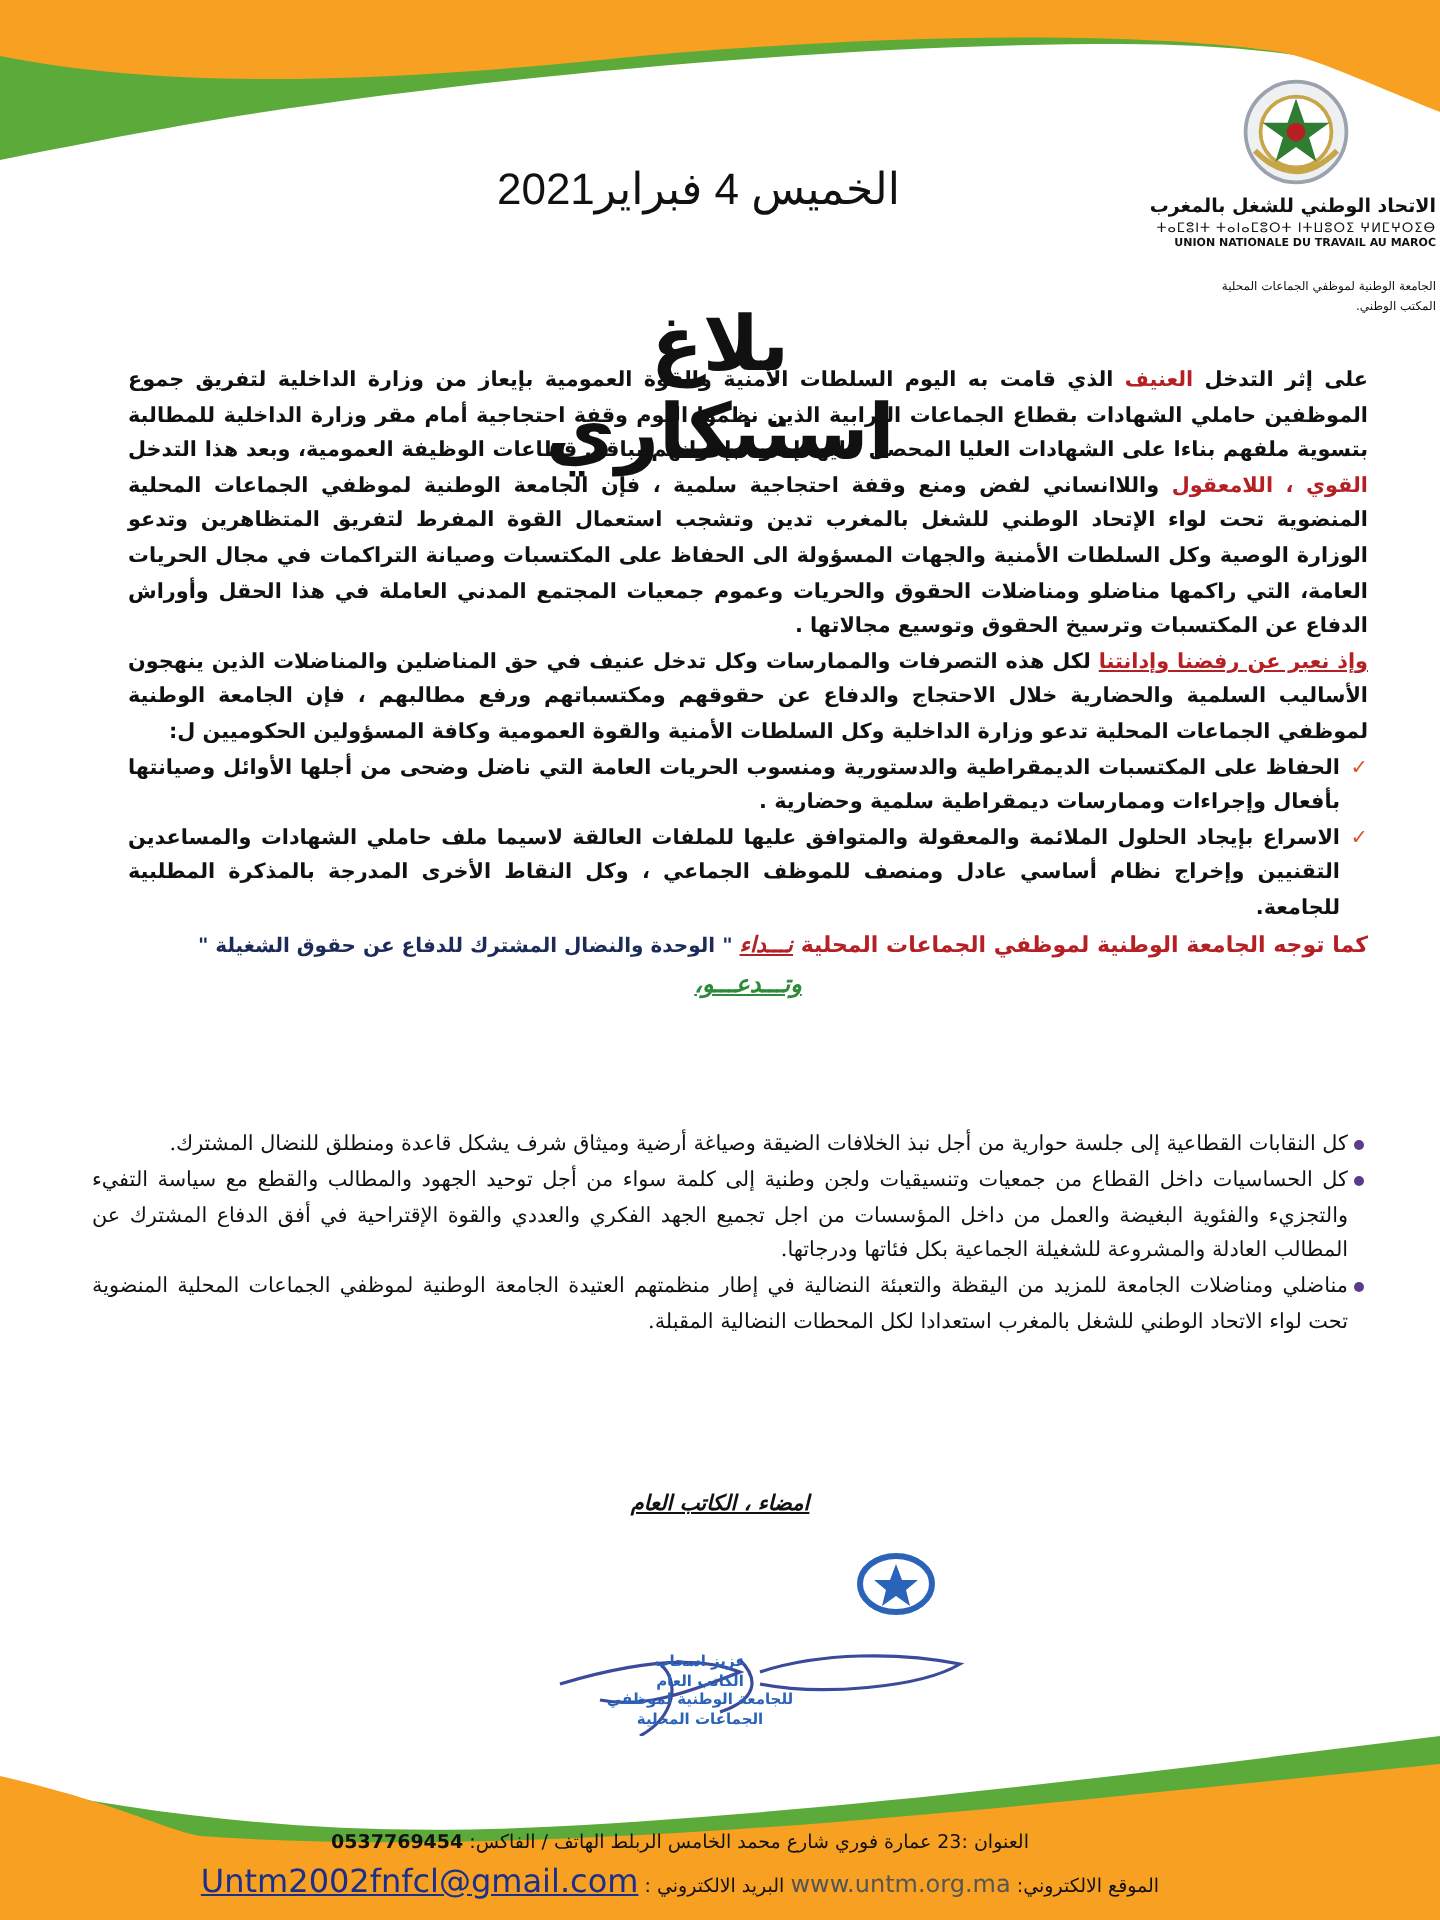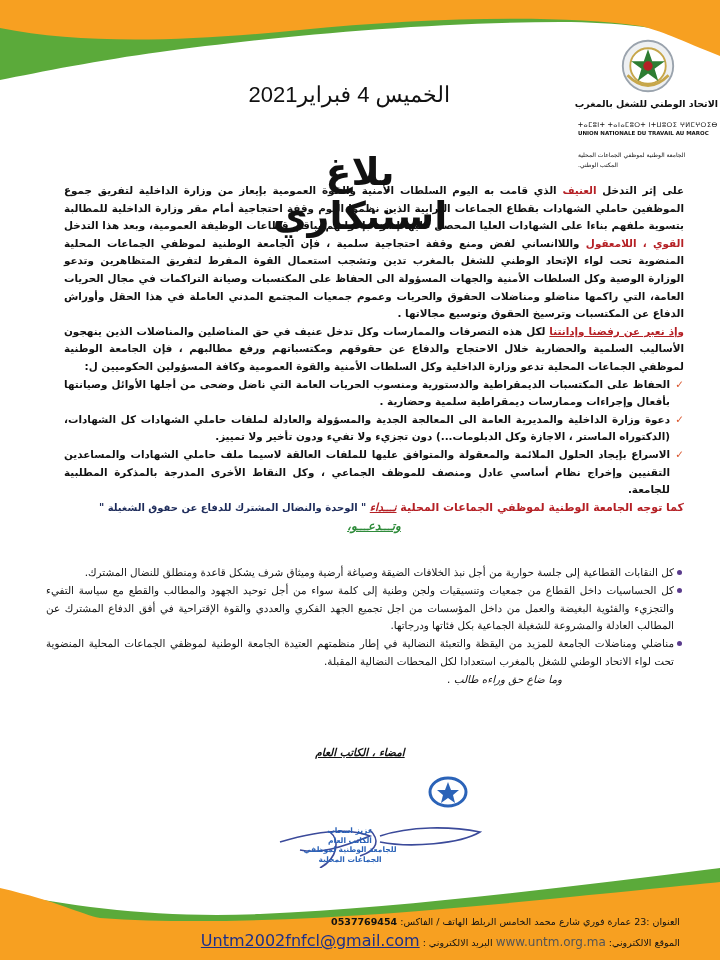--- a/index.html
+++ b/index.html
@@ -5,25 +5,25 @@
   html, body { margin: 0; padding: 0; }
   body {
     width: 720px; height: 960px; position: relative; overflow: hidden;
     background: #ffffff;
     font-family: "DejaVu Sans", sans-serif;
     color: #111;
   }
   .top-wave { position: absolute; left: 0; top: 0; width: 720px; height: 90px; }
   .bottom-wave { position: absolute; left: 0; top: 868px; width: 720px; height: 92px; }
   .logo-block {
-    position: absolute; left: 578px; top: 38px; width: 140px; text-align: left;
+    position: absolute; left: 578px; top: 38px; width: 140px; text-align: right;
   }
   .logo-emblem { width: 56px; height: 56px; margin: 0 auto; display: block; }
   .org-ar { font-size: 9.5px; font-weight: bold; direction: rtl; margin-top: 4px; white-space: nowrap; }
-  .org-tifinagh { font-size: 6.5px; letter-spacing: 0.5px; margin-top: 12px; white-space: nowrap; }
+  .org-tifinagh { font-size: 6.5px; letter-spacing: 0.5px; margin-top: 1px; white-space: nowrap; }
   .org-fr { font-size: 5.5px; font-weight: bold; margin-top: 1px; white-space: nowrap; }
   .sub-org { font-size: 6px; direction: rtl; margin-top: 14px; line-height: 10px; }
   .date {
     position: absolute; left: 240px; top: 82px; width: 210px; text-align: right;
     font-size: 22px; direction: rtl; font-family: "Liberation Sans", sans-serif;
   }
   .title {
     position: absolute; left: 240px; top: 130px; width: 240px; text-align: center;
     font-size: 38px; font-weight: bold; direction: rtl; font-family: "DejaVu Sans", sans-serif; margin-top: 20px;
   }
@@ -60,21 +60,21 @@
     position: absolute; left: 290px; top: 746px; width: 140px; text-align: center;
     direction: rtl; font-weight: bold; font-style: italic; font-size: 10.5px; text-decoration: underline;
   }
   .stamp { position: absolute; left: 260px; top: 770px; width: 230px; height: 100px; }
   .stamp-text {
     position: absolute; left: 300px; top: 778px; width: 100px; text-align: center;
     direction: rtl; color: #2b63b8; font-size: 7.5px; line-height: 9.5px; font-weight: bold; margin-top: 48px;
   }
   .footer {
     position: absolute; left: 0; top: 912px; width: 720px; height: 48px;
-    direction: rtl; text-align: right; font-size: 9.5px;
+    direction: rtl; text-align: center; font-size: 9.5px;
   }
   .footer-line1 { margin-top: 4px; padding-right: 40px; }
   .footer-line2 { margin-top: 4px; padding-right: 40px; }
   .phone { font-weight: bold; font-family: "DejaVu Sans", sans-serif; }
   .site { font-size: 12px; color: #555; font-family: "DejaVu Sans", sans-serif; }
   .email { color: #1c2f8a; text-decoration: underline; font-size: 16px; font-family: "DejaVu Sans", sans-serif; }
 </style>
 </head>
 <body>
 
@@ -106,36 +106,34 @@
 
 <div class="body-text">
   <div>
     <span>على إثر التدخل </span><span class="red">العنيف</span><span> الذي قامت به اليوم السلطات الأمنية والقوة العمومية بإيعاز من وزارة الداخلية لتفريق جموع الموظفين حاملي الشهادات بقطاع الجماعات الترابية الذين نظموا اليوم وقفة احتجاجية أمام مقر وزارة الداخلية للمطالبة بتسوية ملفهم بناءا على الشهادات العليا المحصل عليها إسوة بإخوانهم بباقي قطاعات الوظيفة العمومية، وبعد هذا التدخل </span><span class="red">القوي ، اللامعقول</span><span> واللاانساني لفض ومنع وقفة احتجاجية سلمية ، فإن الجامعة الوطنية لموظفي الجماعات المحلية المنضوية تحت لواء الإتحاد الوطني للشغل بالمغرب تدين وتشجب استعمال القوة المفرط لتفريق المتظاهرين وتدعو الوزارة الوصية وكل السلطات الأمنية والجهات المسؤولة الى الحفاظ على المكتسبات وصيانة التراكمات في مجال الحريات العامة، التي راكمها مناضلو ومناضلات الحقوق والحريات وعموم جمعيات المجتمع المدني العاملة في هذا الحقل وأوراش الدفاع عن المكتسبات وترسيخ الحقوق وتوسيع مجالاتها .</span>
   </div>
   <div class="p2">
     <span class="red" style="text-decoration: underline;">وإذ نعبر عن رفضنا وإدانتنا</span><span> لكل هذه التصرفات والممارسات وكل تدخل عنيف في حق المناضلين والمناضلات الذين ينهجون الأساليب السلمية والحضارية خلال الاحتجاج والدفاع عن حقوقهم ومكتسباتهم ورفع مطالبهم ، فإن الجامعة الوطنية لموظفي الجماعات المحلية تدعو وزارة الداخلية وكل السلطات الأمنية والقوة العمومية وكافة المسؤولين الحكوميين ل:</span>
   </div>
   <ul class="checks">
     <li>الحفاظ على المكتسبات الديمقراطية والدستورية ومنسوب الحريات العامة التي ناضل وضحى من أجلها الأوائل وصيانتها بأفعال وإجراءات وممارسات ديمقراطية سلمية وحضارية .</li>
-    <li>دعوة وزارة الداخلية والمديرية العامة الى المعالجة الجدية والمسؤولة والعادلة لملفات حاملي الشهادات كل الشهادات،(الدكتوراه الماستر ، الاجازة وكل الدبلومات...) دون تجزيء ولا تفيء ودون تأخير ولا تمييز.</li>
     <li>الاسراع بإيجاد الحلول الملائمة والمعقولة والمتوافق عليها للملفات العالقة لاسيما ملف حاملي الشهادات والمساعدين التقنيين وإخراج نظام أساسي عادل ومنصف للموظف الجماعي ، وكل النقاط الأخرى المدرجة بالمذكرة المطلبية للجامعة.</li>
   </ul>
   <div class="appeal">
     <span class="red">كما توجه الجامعة الوطنية لموظفي الجماعات المحلية </span><span class="red nidaa">نـــداء</span><span class="quote"> " الوحدة والنضال المشترك للدفاع عن حقوق الشغيلة "</span>
   </div>
   <div class="calls-title">وتـــدعـــو،</div>
 </div>
 
 <div class="calls">
   <ul class="dots">
     <li>كل النقابات القطاعية إلى جلسة حوارية من أجل نبذ الخلافات الضيقة وصياغة أرضية وميثاق شرف يشكل قاعدة ومنطلق للنضال المشترك.</li>
     <li>كل الحساسيات داخل القطاع من جمعيات وتنسيقيات ولجن وطنية إلى كلمة سواء من أجل توحيد الجهود والمطالب والقطع مع سياسة التفيء والتجزيء والفئوية البغيضة والعمل من داخل المؤسسات من اجل تجميع الجهد الفكري والعددي والقوة الإقتراحية في أفق الدفاع المشترك عن المطالب العادلة والمشروعة للشغيلة الجماعية بكل فئاتها ودرجاتها.</li>
     <li>مناضلي ومناضلات الجامعة للمزيد من اليقظة والتعبئة النضالية في إطار منظمتهم العتيدة الجامعة الوطنية لموظفي الجماعات المحلية المنضوية تحت لواء الاتحاد الوطني للشغل بالمغرب استعدادا لكل المحطات النضالية المقبلة.</li>
   </ul>
-  <div class="motto">وما ضاع حق وراءه طالب .</div>
 </div>
 
 <div class="sig-label">امضاء ، الكاتب العام</div>
 <svg class="stamp" viewBox="0 0 230 100">
   <ellipse cx="188" cy="22" rx="18" ry="14" fill="none" stroke="#2b63b8" stroke-width="3"></ellipse>
   <polygon points="188,12 191,20 199,20 193,25 195,33 188,28 181,33 183,25 177,20 185,20" fill="#2b63b8"></polygon>
   <path d="M20,72 C60,60 90,58 110,66 C80,78 60,84 40,80 M70,62 C80,70 78,88 60,98 M110,60 C120,70 118,80 100,86 M120,66 C150,56 190,56 220,62 C200,74 150,78 120,72" fill="none" stroke="#3b4a9a" stroke-width="1.6"></path>
 </svg>
 <div class="stamp-text">
   <div>عزيز اسحاب</div>

